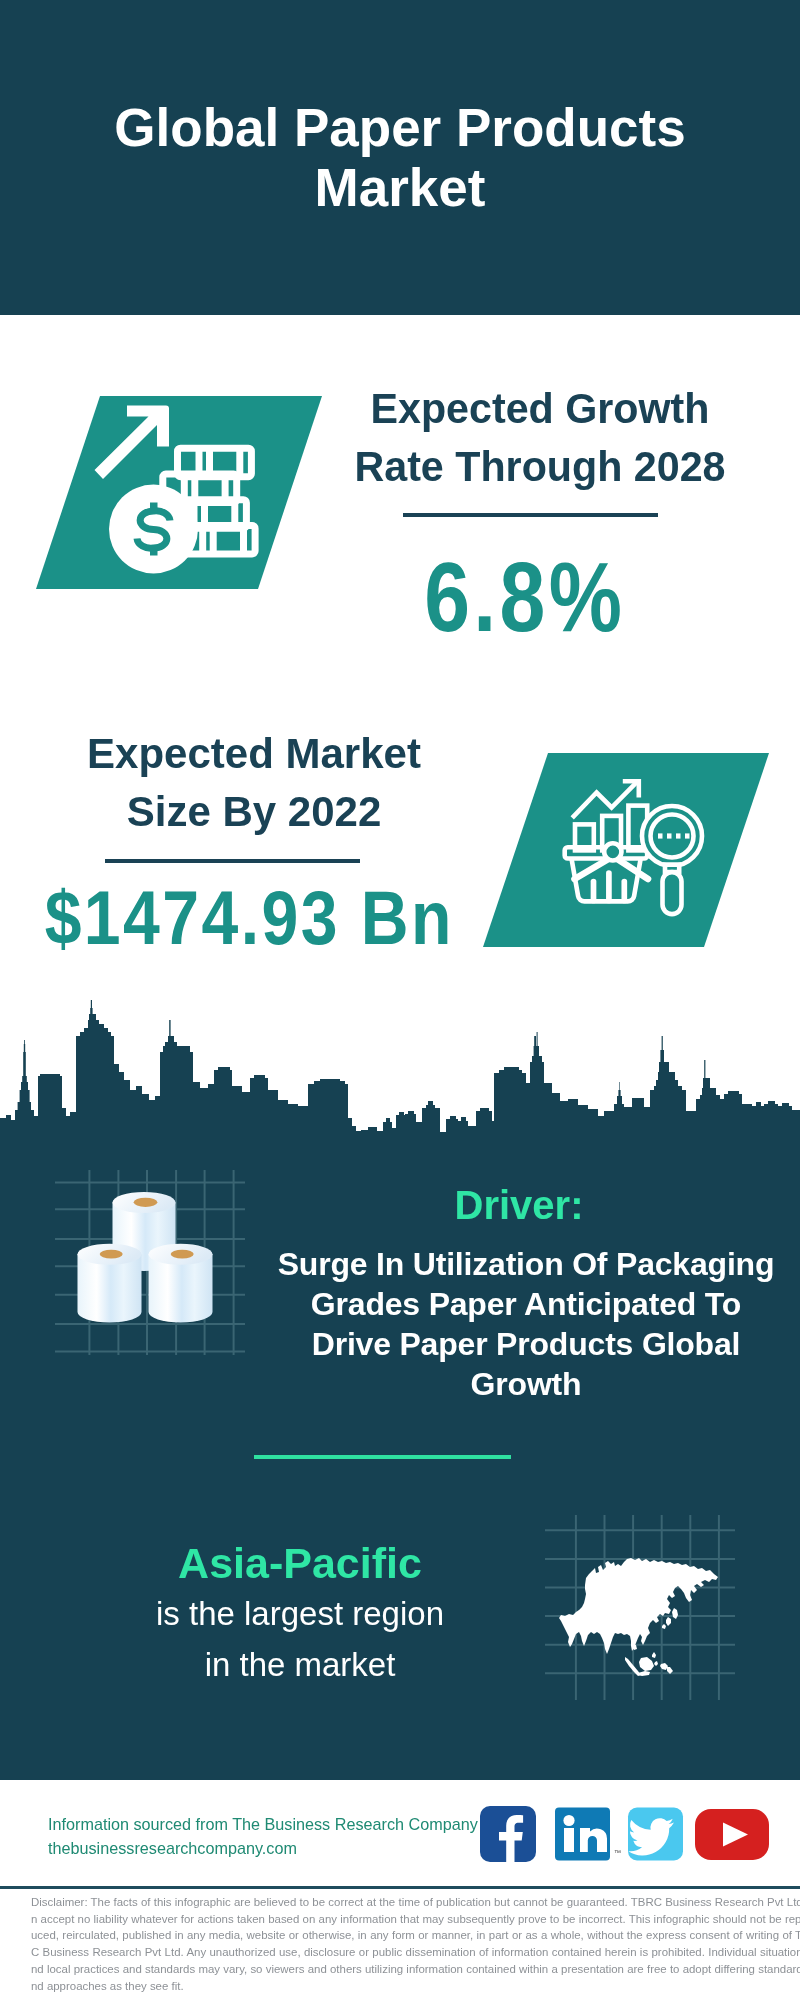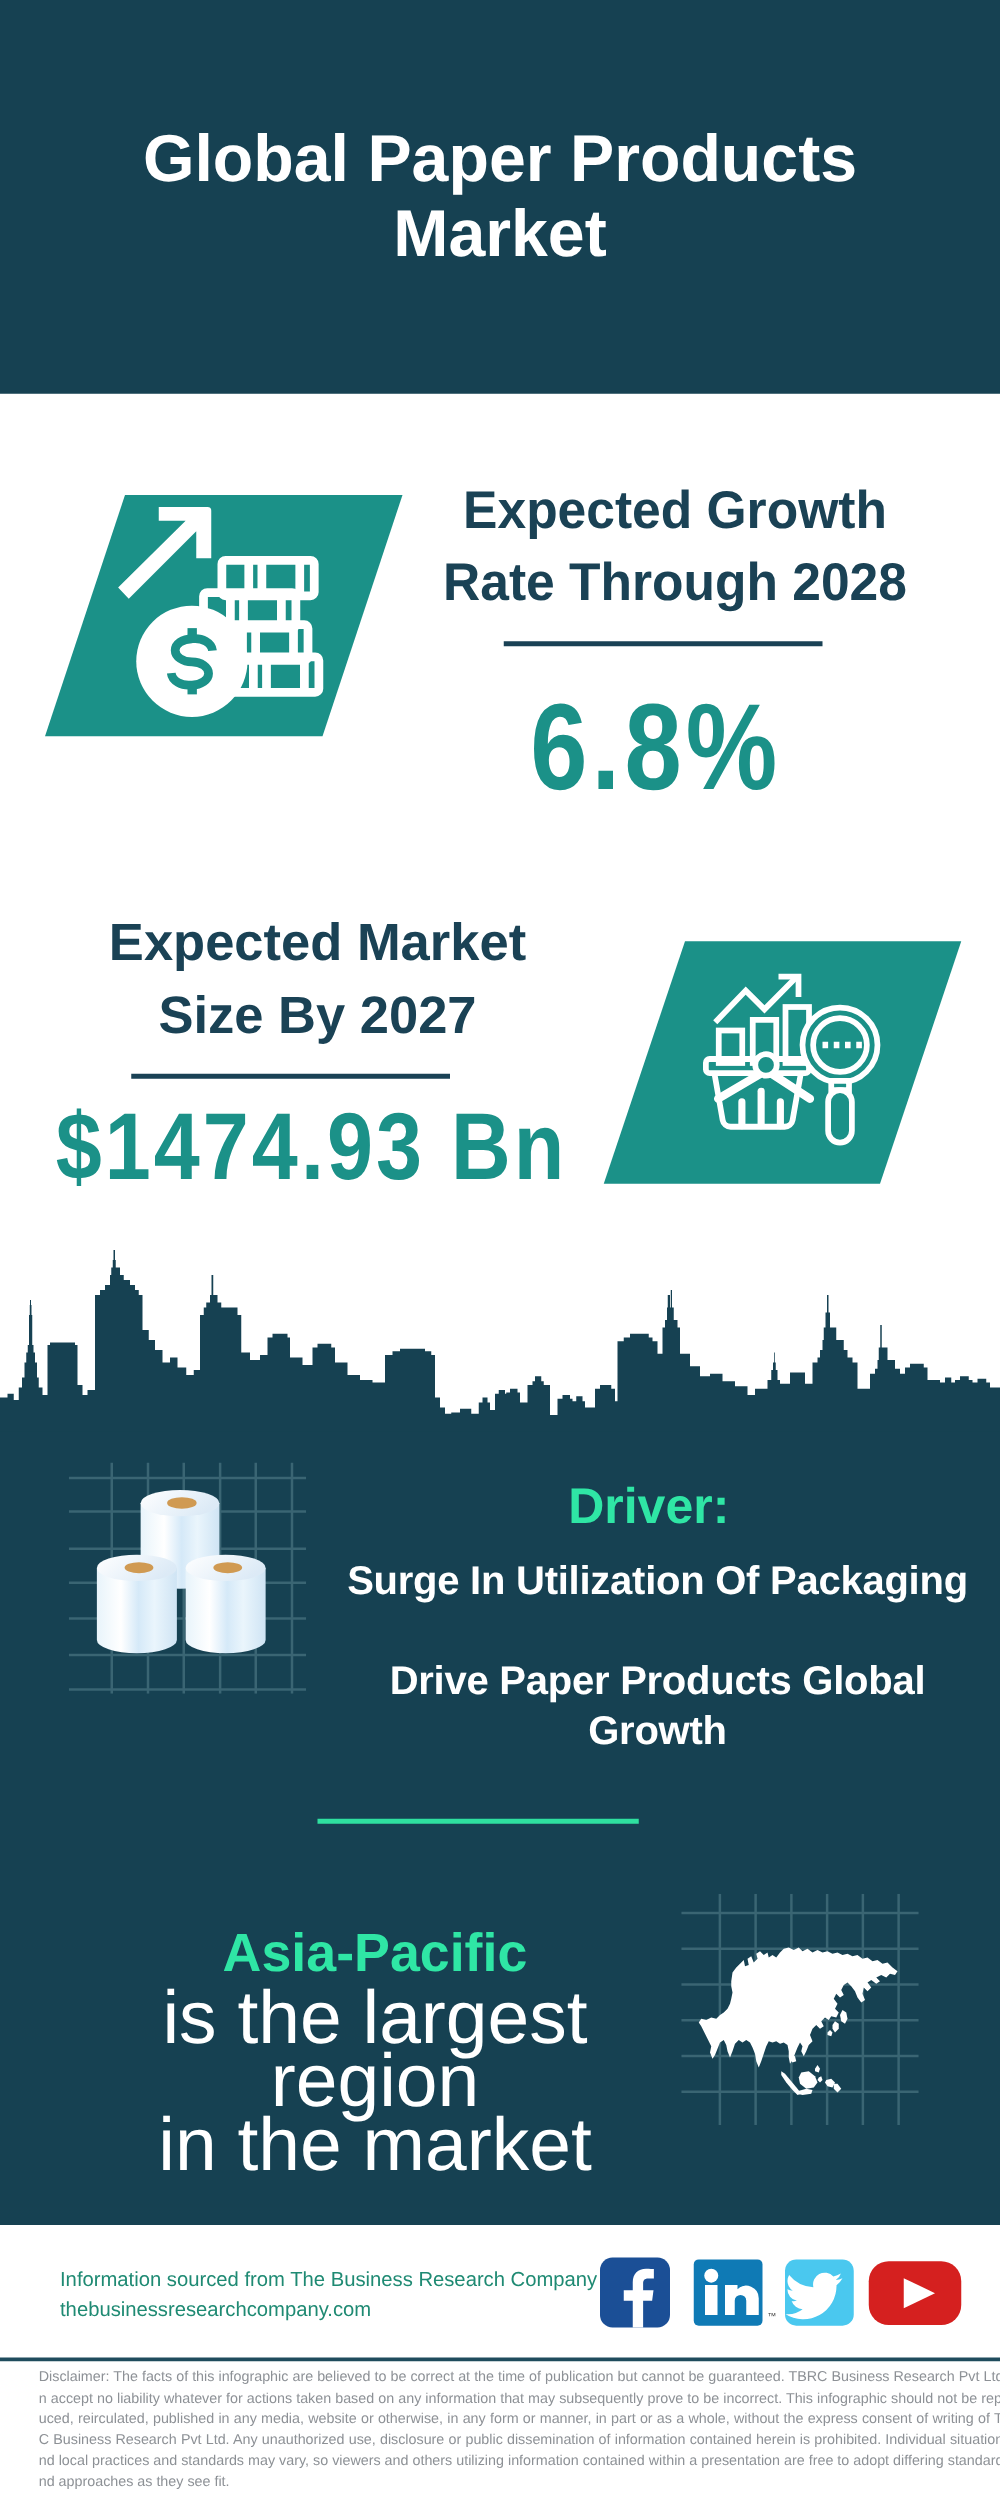--- a/index.html
+++ b/index.html
@@ -28,21 +28,21 @@
   .darkband{left:0;top:1145px;width:800px;height:635px;background:#164152;}
 
   
   .drv-img{left:55px;top:1170px;width:190px;height:185px;}
   .drv-head{left:259px;top:1183px;width:520px;text-align:center;color:#2fe6a5;font-size:40px;font-weight:bold;line-height:45px;}
   .drv-body{left:266px;top:1244px;width:520px;text-align:center;color:#ffffff;font-size:32px;font-weight:bold;line-height:40px;letter-spacing:-0.2px;}
   .drv-rule{left:254px;top:1455px;width:257px;height:4px;background:#2fe0a0;}
 
   
   .reg-head{left:40px;top:1539px;width:520px;text-align:center;color:#2fe6a5;font-size:43px;font-weight:bold;line-height:48px;}
-  .reg-body{left:40px;top:1588px;width:520px;text-align:center;color:#ffffff;font-size:60px;line-height:51px;}
+  .reg-body{left:40px;top:1588px;width:520px;text-align:center;color:#ffffff;font-size:33px;line-height:51px;}
   .reg-map{left:545px;top:1515px;width:190px;height:185px;}
 
   
   .src{left:48px;top:1812px;color:#1f8a73;font-size:16.2px;line-height:24px;}
   .social{left:478px;top:1805px;width:292px;height:60px;}
   .sepline{left:0px;top:1886px;width:800px;height:3px;background:#1f4c5d;}
   .disc{left:7px;top:1894px;width:787px;color:#8d9196;font-size:11.45px;line-height:16.7px;text-align:justify;word-break:break-all;margin-left:24px;}
 </style>
 </head>
 <body>
@@ -121,21 +121,21 @@
         <path d="M212,127.1 a9.5,9.5 0 0 1 9.5,9.5 v23 a9.5,9.5 0 0 1 -19,0 v-23 a9.5,9.5 0 0 1 9.5,-9.5 z" fill="#1b9188"></path>
       </g>
       <g stroke-width="5.2" stroke-linecap="butt">
         <line x1="198" y1="91" x2="202.5" y2="91"></line>
         <line x1="207" y1="91" x2="211.5" y2="91"></line>
         <line x1="216" y1="91" x2="220.5" y2="91"></line>
         <line x1="225" y1="91" x2="229.5" y2="91"></line>
       </g>
     </g>
   </svg>
-  <div class="abs blk2-title"><span>Expected Market</span><br><span>Size By 2027</span></div>
+  <div class="abs blk2-title"><span>Expected Market</span><br><span>Size By 2022</span></div>
   <div class="abs rule2"></div>
   <div class="abs val2">$1474.93 Bn</div>
 
   <svg class="abs skyline" viewBox="0 0 800 150" preserveAspectRatio="none">
     <path id="sky" fill="#164152" d="M 0,150 L 0,118 L 6.0,118 L 6.0,115 L 11.0,115 L 11.0,120 L 15.0,120 L 15.0,110 L 17.6,110 L 17.6,102 L 19.6,102 L 19.6,90 L 21.0,90 L 21.0,82 L 22.2,82 L 22.2,76 L 23.2,76 L 23.2,52 L 23.8,52 L 23.8,44 L 24.0,44 L 24.0,40 L 24.8,40 L 24.8,44 L 25.2,44 L 25.2,52 L 25.8,52 L 25.8,76 L 26.8,76 L 26.8,82 L 28.0,82 L 28.0,90 L 29.6,90 L 29.6,102 L 31.0,102 L 31.0,110 L 34.0,110 L 34.0,116 L 38.0,116 L 38.0,76 L 40.0,76 L 40.0,74 L 60.0,74 L 60.0,76 L 62.0,76 L 62.0,108 L 66.0,108 L 66.0,116 L 70.0,116 L 70.0,112 L 76.0,112 L 76.0,36 L 80.0,36 L 80.0,32 L 84.0,32 L 84.0,28 L 88.0,28 L 88.0,20 L 89.0,20 L 89.0,14 L 90.2,14 L 90.2,8 L 90.8,8 L 90.8,0 L 92.0,0 L 92.0,8 L 92.6,8 L 92.6,14 L 96.0,14 L 96.0,20 L 99.0,20 L 99.0,24 L 104.0,24 L 104.0,28 L 108.0,28 L 108.0,32 L 111.0,32 L 111.0,36 L 114.0,36 L 114.0,64 L 119.0,64 L 119.0,72 L 124.0,72 L 124.0,80 L 130.0,80 L 130.0,90 L 136.0,90 L 136.0,86 L 142.0,86 L 142.0,94 L 149.0,94 L 149.0,100 L 155.0,100 L 155.0,96 L 160.0,96 L 160.0,52 L 163.0,52 L 163.0,46 L 165.0,46 L 165.0,42 L 168.0,42 L 168.0,36 L 169.2,36 L 169.2,20 L 170.6,20 L 170.6,36 L 174.0,36 L 174.0,42 L 177.0,42 L 177.0,46 L 190.0,46 L 190.0,52 L 193.0,52 L 193.0,82 L 200.0,82 L 200.0,88 L 208.0,88 L 208.0,84 L 214.0,84 L 214.0,70 L 218.0,70 L 218.0,67 L 230.0,67 L 230.0,70 L 232.0,70 L 232.0,86 L 242.0,86 L 242.0,92 L 250.0,92 L 250.0,78 L 254.0,78 L 254.0,75 L 265.0,75 L 265.0,78 L 268.0,78 L 268.0,90 L 278.0,90 L 278.0,100 L 288.0,100 L 288.0,104 L 298.0,104 L 298.0,106 L 308.0,106 L 308.0,84 L 314.0,84 L 314.0,81 L 320.0,81 L 320.0,79 L 340.0,79 L 340.0,81 L 345.0,81 L 345.0,84 L 348.0,84 L 348.0,118 L 352.0,118 L 352.0,126 L 356.0,126 L 356.0,131 L 361.0,131 L 361.0,130 L 368.0,130 L 368.0,127 L 377.0,127 L 377.0,131 L 383.0,131 L 383.0,122 L 386.0,122 L 386.0,118 L 390.0,118 L 390.0,122 L 392.0,122 L 392.0,128 L 396.0,128 L 396.0,115 L 399.0,115 L 399.0,112 L 404.0,112 L 404.0,115 L 405.0,115 L 405.0,114 L 408.0,114 L 408.0,111 L 414.0,111 L 414.0,114 L 416.0,114 L 416.0,122 L 422.0,122 L 422.0,108 L 426.0,108 L 426.0,105 L 428.0,105 L 428.0,101 L 433.0,101 L 433.0,105 L 435.0,105 L 435.0,108 L 440.0,108 L 440.0,132 L 446.0,132 L 446.0,119 L 450.0,119 L 450.0,116 L 456.0,116 L 456.0,119 L 458.0,119 L 458.0,121 L 461.0,121 L 461.0,117 L 466.0,117 L 466.0,121 L 468.0,121 L 468.0,126 L 476.0,126 L 476.0,111 L 480.0,111 L 480.0,108 L 489.0,108 L 489.0,111 L 492.0,111 L 492.0,121 L 494.0,121 L 494.0,73 L 499.0,73 L 499.0,70 L 504.0,70 L 504.0,67 L 519.0,67 L 519.0,70 L 522.0,70 L 522.0,73 L 526.0,73 L 526.0,83 L 530.0,83 L 530.0,62 L 532.0,62 L 532.0,56 L 533.6,56 L 533.6,46 L 534.2,46 L 534.2,36 L 536.0,36 L 536.0,46 L 536.6,46 L 536.6,32 L 537.6,32 L 537.6,46 L 539.0,46 L 539.0,56 L 542.0,56 L 542.0,62 L 544.0,62 L 544.0,83 L 552.0,83 L 552.0,93 L 560.0,93 L 560.0,101 L 568.0,101 L 568.0,99 L 578.0,99 L 578.0,105 L 588.0,105 L 588.0,109 L 598.0,109 L 598.0,116 L 604.0,116 L 604.0,111 L 614.0,111 L 614.0,104 L 617.0,104 L 617.0,96 L 618.4,96 L 618.4,90 L 619.2,90 L 619.2,82 L 619.8,82 L 619.8,90 L 620.6,90 L 620.6,96 L 622.0,96 L 622.0,104 L 624.0,104 L 624.0,107 L 632.0,107 L 632.0,98 L 644.0,98 L 644.0,107 L 650.0,107 L 650.0,90 L 654.0,90 L 654.0,86 L 656.0,86 L 656.0,80 L 658.0,80 L 658.0,72 L 659.0,72 L 659.0,62 L 660.4,62 L 660.4,50 L 661.6,50 L 661.6,36 L 662.8,36 L 662.8,50 L 664.0,50 L 664.0,62 L 669.0,62 L 669.0,72 L 675.0,72 L 675.0,80 L 678.0,80 L 678.0,86 L 682.0,86 L 682.0,90 L 686.0,90 L 686.0,111 L 696.0,111 L 696.0,99 L 700.0,99 L 700.0,95 L 702.0,95 L 702.0,88 L 703.0,88 L 703.0,78 L 704.2,78 L 704.2,60 L 705.4,60 L 705.4,78 L 710.0,78 L 710.0,88 L 716.0,88 L 716.0,95 L 720.0,95 L 720.0,99 L 724.0,99 L 724.0,94 L 728.0,94 L 728.0,91 L 739.0,91 L 739.0,94 L 742.0,94 L 742.0,104 L 752.0,104 L 752.0,106 L 756.0,106 L 756.0,102 L 761.0,102 L 761.0,106 L 764.0,106 L 764.0,104 L 768.0,104 L 768.0,101 L 775.0,101 L 775.0,104 L 778.0,104 L 778.0,106 L 782.0,106 L 782.0,103 L 789.0,103 L 789.0,106 L 792.0,106 L 792.0,110 L 800,110 L 800,150 Z"></path>
   </svg>
   <div class="abs darkband"></div>
 
   <svg class="abs drv-img" viewBox="0 0 190 185">
     <g stroke="#3a6573" stroke-width="2">
@@ -179,21 +179,21 @@
       <ellipse cx="56.2" cy="84.1" rx="11.5" ry="4.4" fill="#d09a52"></ellipse>
     </g>
 
     <g>
       <path d="M93.5,84.3 h64 v57.7 a32,10.5 0 0 1 -64,0 z" fill="url(#rollg)"></path>
       <ellipse cx="125.5" cy="84.3" rx="32" ry="10.5" fill="url(#topg)"></ellipse>
       <ellipse cx="127.2" cy="84.1" rx="11.5" ry="4.4" fill="#d09a52"></ellipse>
     </g>
   </svg>
   <div class="abs drv-head">Driver:</div>
-  <div class="abs drv-body"><span>Surge In Utilization Of Packaging</span><br><br><span>Drive Paper Products Global</span><br><span>Growth</span></div>
+  <div class="abs drv-body"><span>Surge In Utilization Of Packaging</span><br><span>Grades Paper Anticipated To</span><br><span>Drive Paper Products Global</span><br><span>Growth</span></div>
   <div class="abs drv-rule"></div>
 
   <div class="abs reg-head">Asia-Pacific</div>
   <div class="abs reg-body"><span>is the largest region</span><br><span>in the market</span></div>
 
   <svg class="abs reg-map" viewBox="0 0 190 185">
     <g stroke="#3a6573" stroke-width="2">
       <line x1="30.9" y1="0" x2="30.9" y2="185"></line>
       <line x1="59.5" y1="0" x2="59.5" y2="185"></line>
       <line x1="88.1" y1="0" x2="88.1" y2="185"></line>

